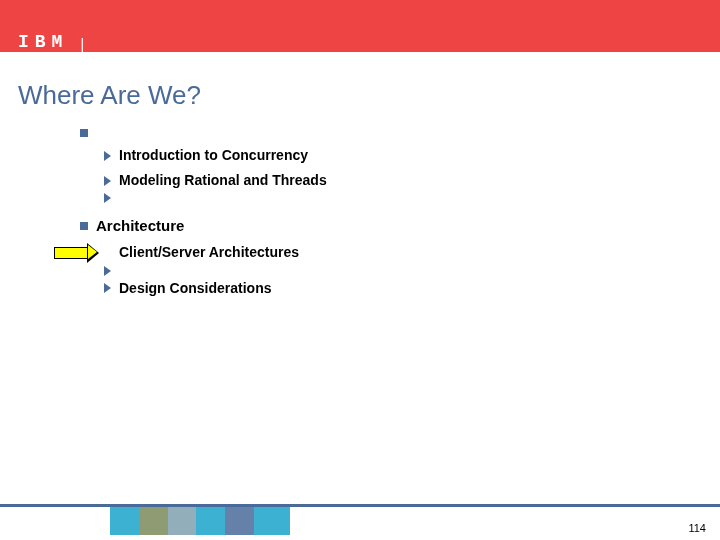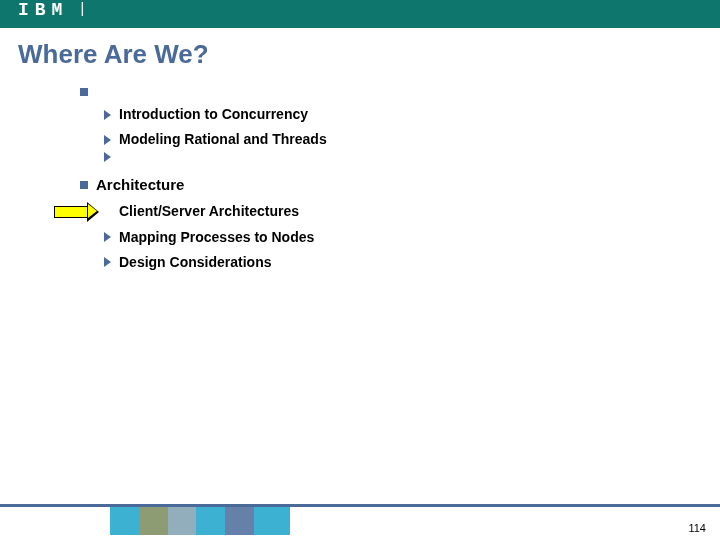--- a/index.html
+++ b/index.html
@@ -6,24 +6,24 @@
     margin: 0;
     padding: 0;
     width: 720px;
     height: 540px;
     font-family: Arial, Helvetica, sans-serif;
     background: #ffffff;
     overflow: hidden;
     position: relative;
   }
   .header {
-    background: #0f766e;
-    height: 28px;
-    display: flex;
-    align-items: flex-start;
+    background: #ef4444;
+    height: 52px;
+    display: flex;
+    align-items: flex-end;
     padding-left: 18px;
     box-sizing: border-box;
   }
   .ibm-logo {
     color: #ffffff;
     font-family: "Courier New", monospace;
     font-weight: bold;
     letter-spacing: 6px;
     font-size: 18px;
     margin-right: 6px;
@@ -33,22 +33,22 @@
     font-size: 14px;
     margin: 0 6px;
   }
   .header-title {
     color: #ffffff;
     font-size: 13px;
   }
   .slide-title {
     font-size: 26px;
     color: #4a6a9a;
-    font-weight: 700;
-    margin: 11px 0 18px 18px;
+    font-weight: 400;
+    margin: 28px 0 18px 18px;
   }
   .content {
     margin-left: 80px;
   }
   .section-head {
     display: flex;
     align-items: center;
     margin-bottom: 6px;
   }
   .square-bullet {
@@ -188,21 +188,20 @@
     <div class="sub-item">
       <div class="arrow-container">
         <div class="arrow-shaft"></div>
         <div class="arrow-head"></div>
       </div>
       <div style="width:15px;flex-shrink:0;"></div>
       <span>Client/Server Architectures</span>
     </div>
     <div class="sub-item">
       <div class="tri-bullet"></div>
-      <span>Mapping Processes to Nodes</span>
     </div>
     <div class="sub-item">
       <div class="tri-bullet"></div>
       <span>Design Considerations</span>
     </div>
   </div>
 
 </div>
 
 <div class="footer">

